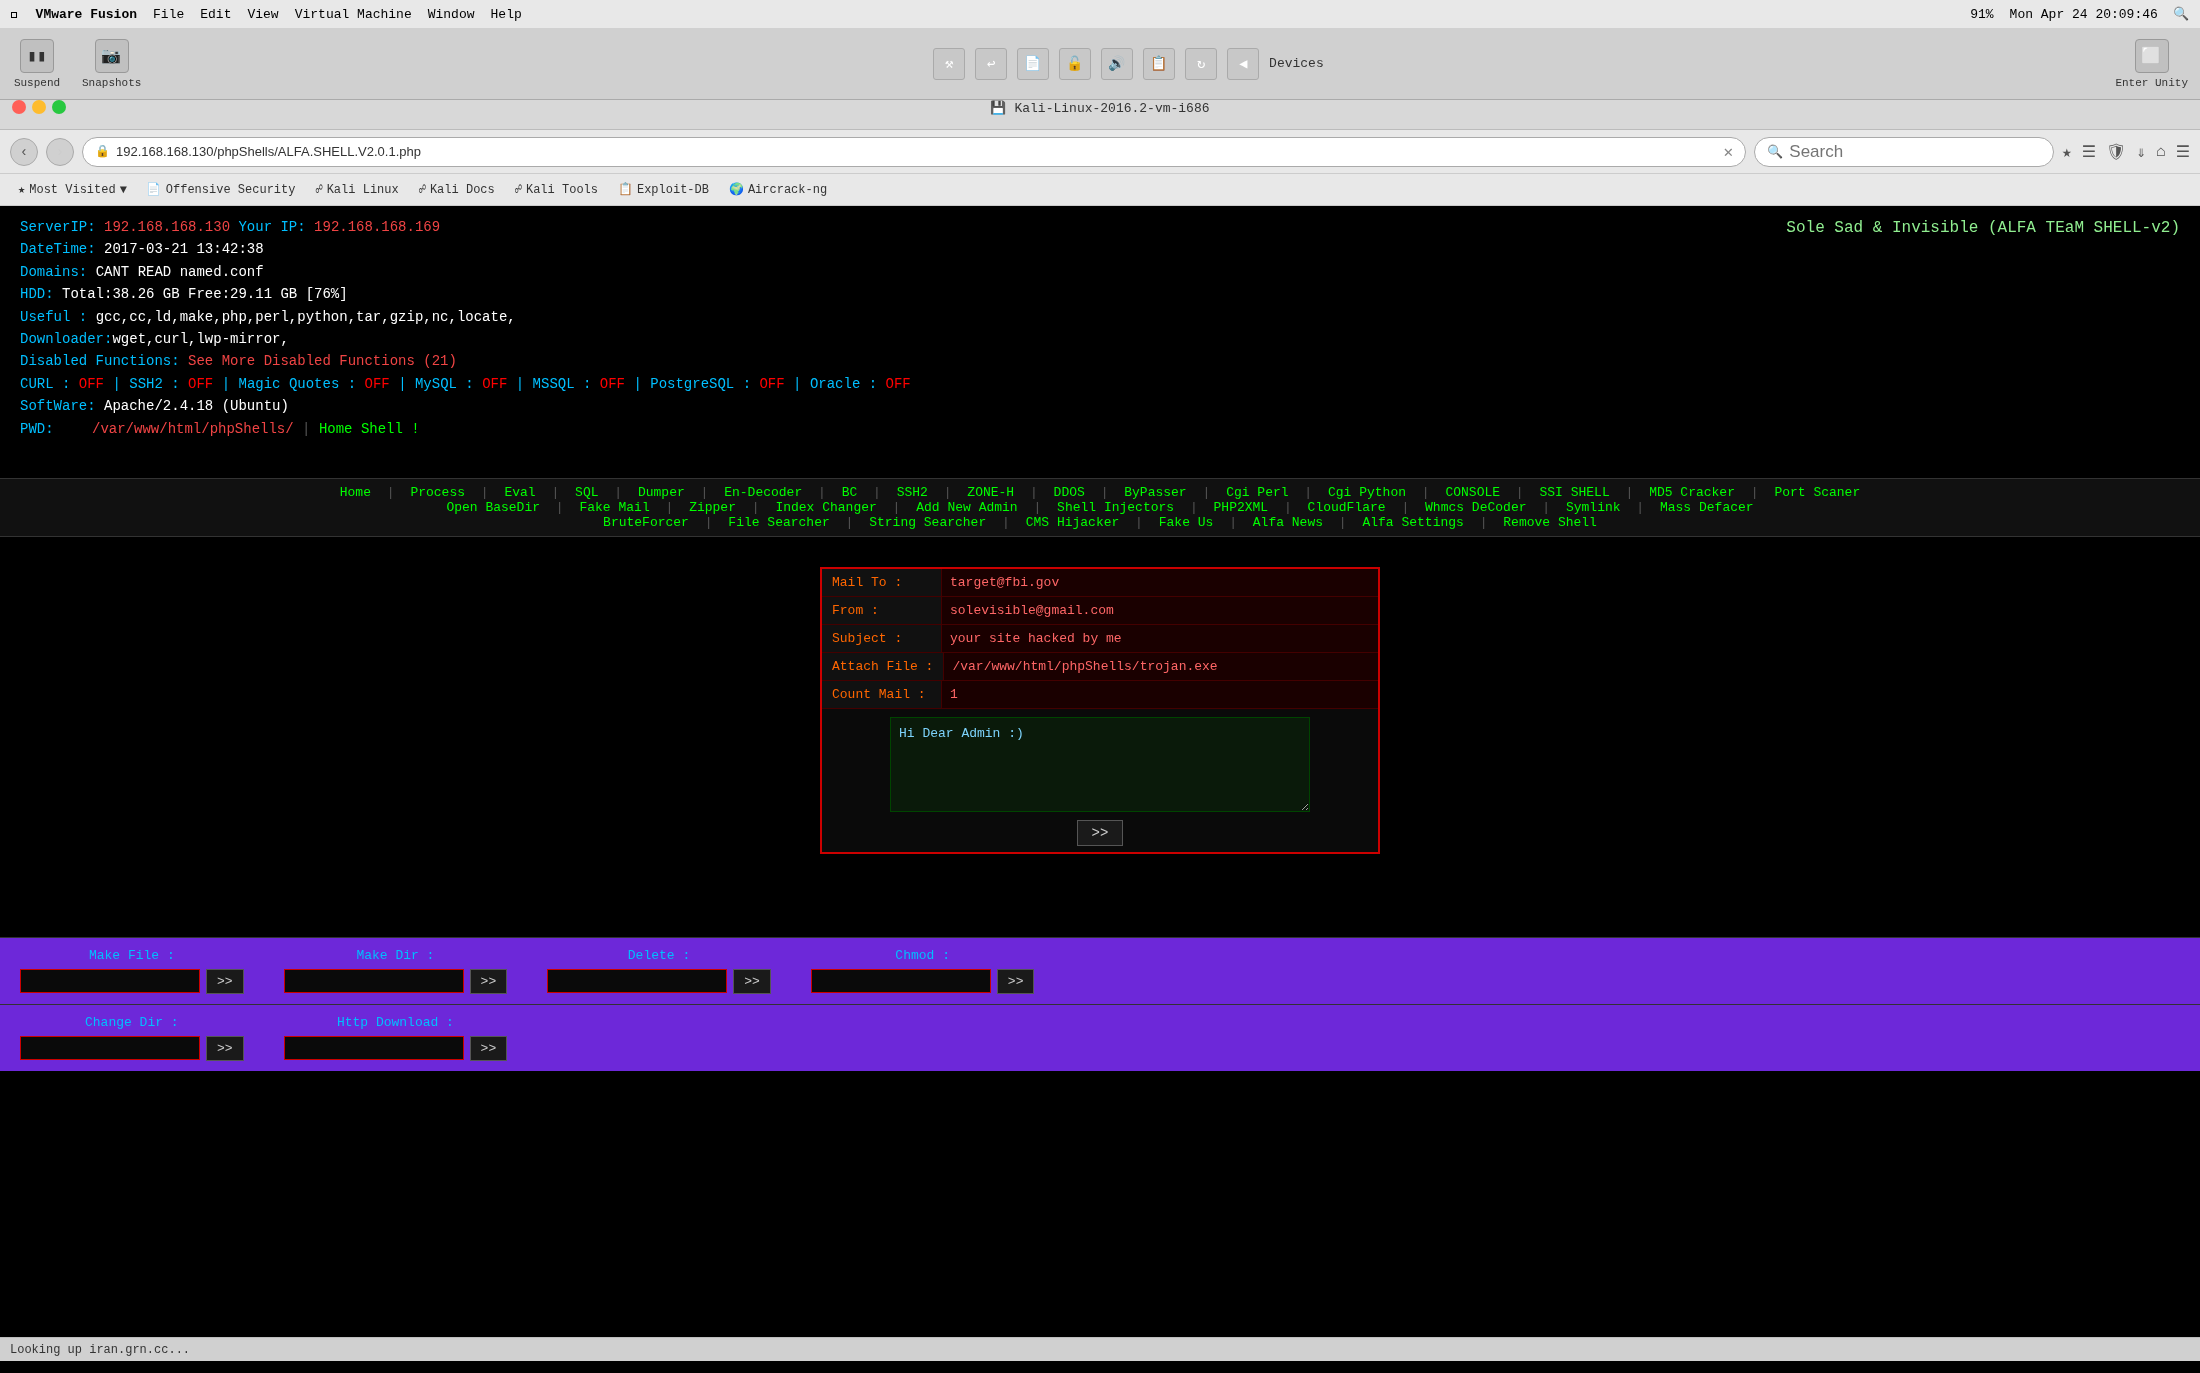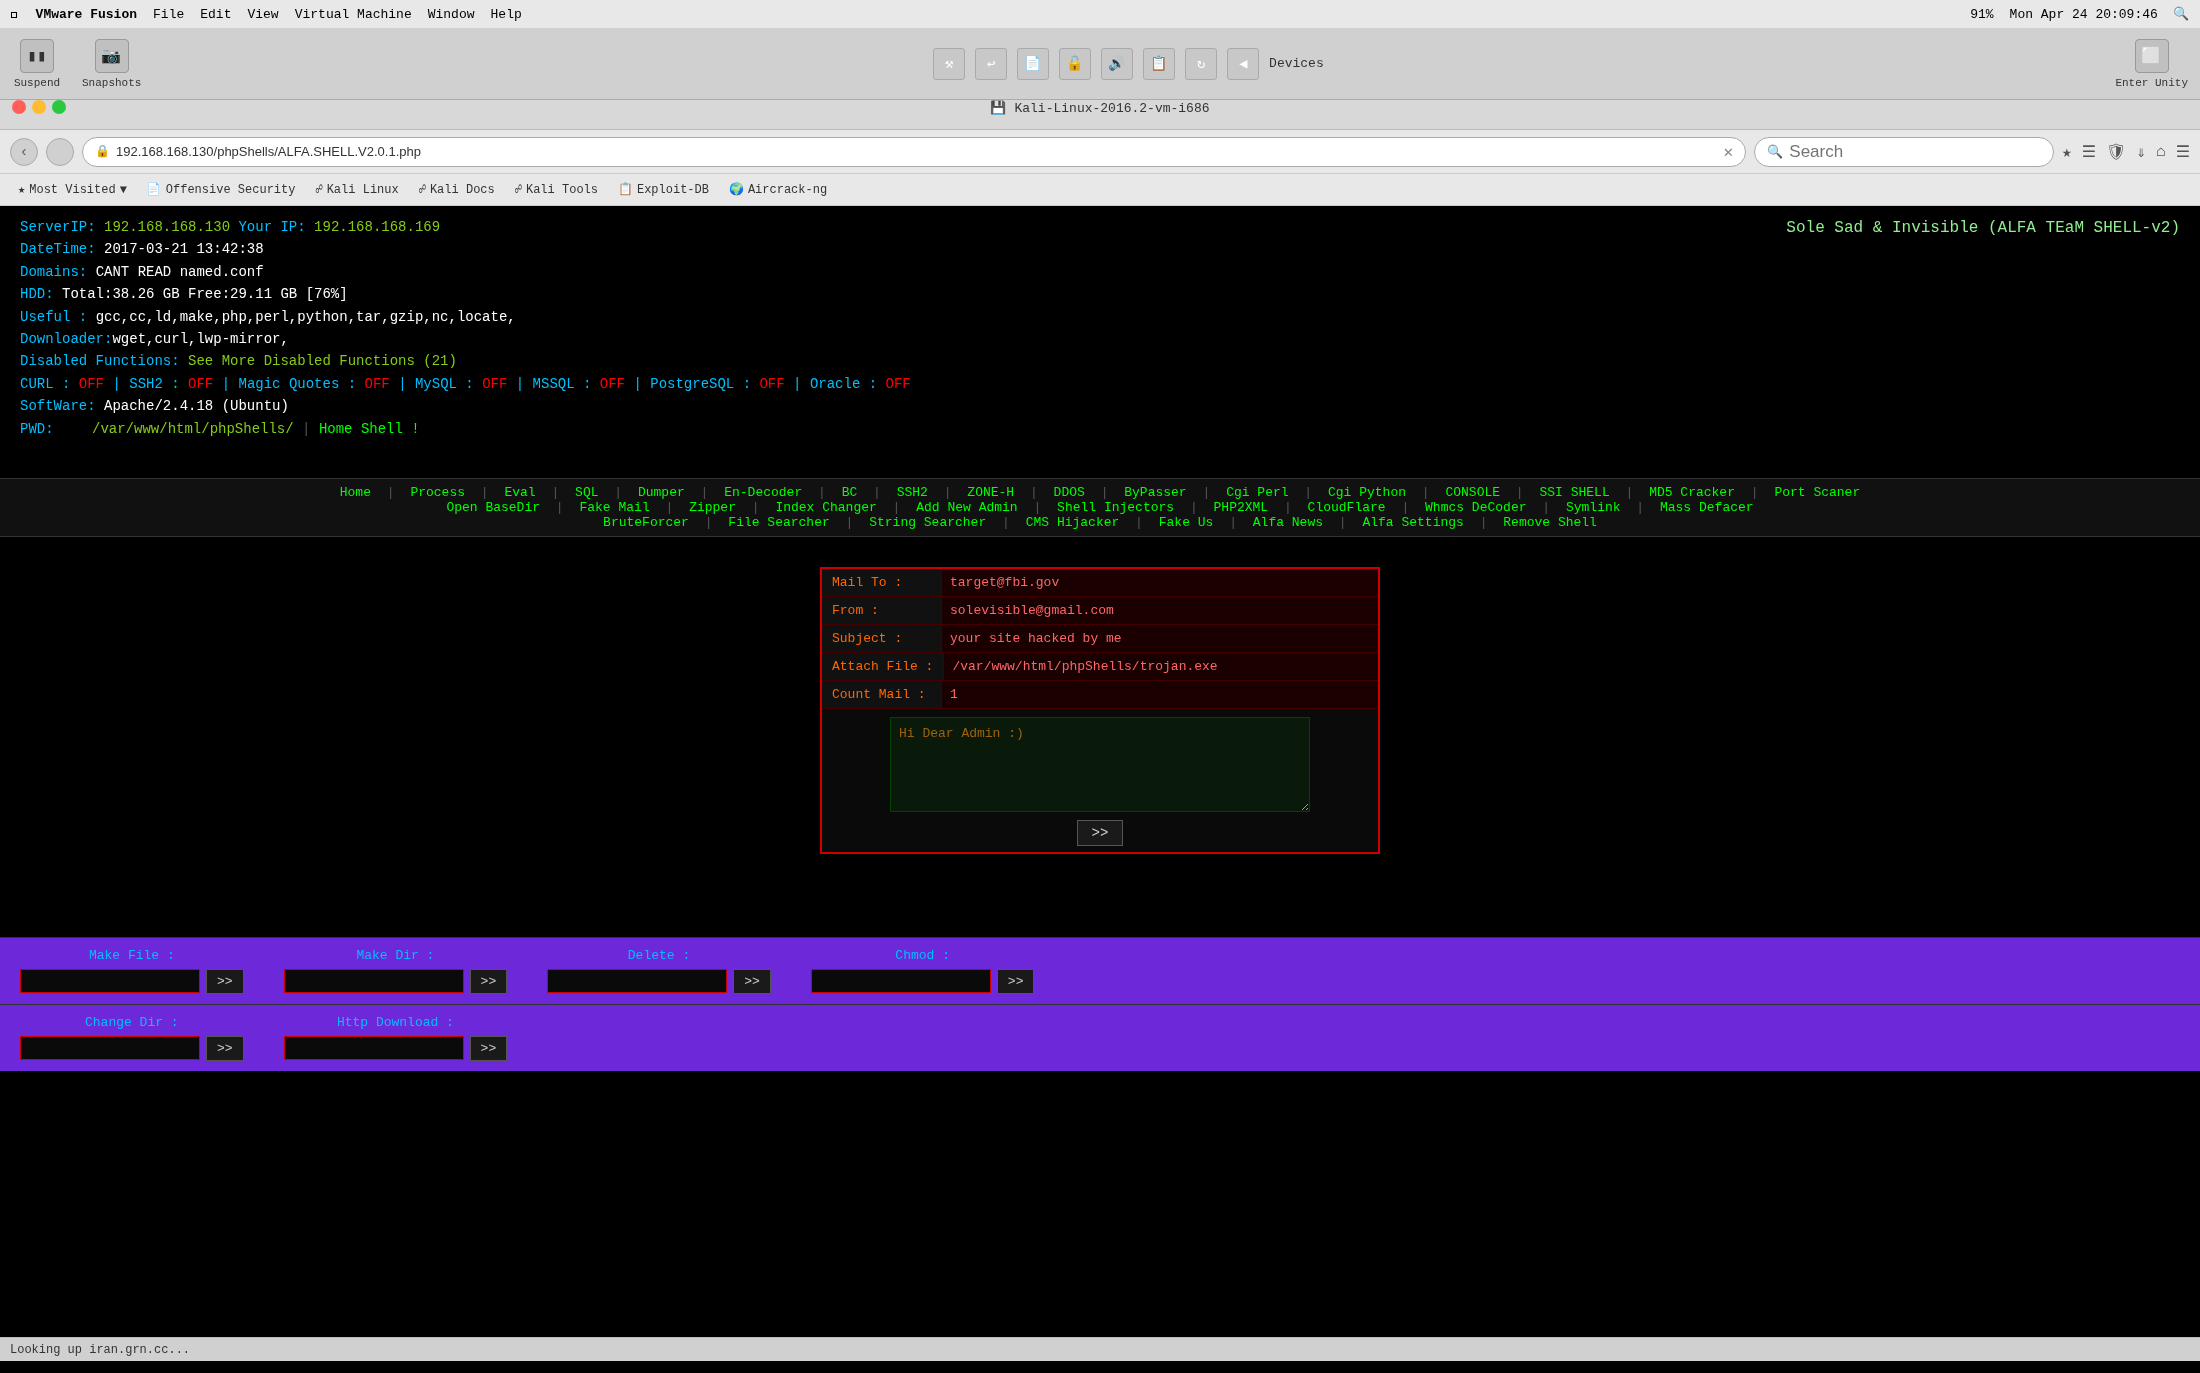--- a/index.html
+++ b/index.html
@@ -180,21 +180,21 @@
       background: #000;
       color: #00ff00;
       padding: 10px 20px;
       font-family: 'Courier New', monospace;
       font-size: 14px;
       line-height: 1.6;
     }
     .shell-content .label { color: #00bfff; }
     .shell-content .value { color: #ffffff; }
     .shell-content .red { color: #ff0000; }
-    .shell-content .cyan { color: #84cc16; }
+    .shell-content .cyan { color: #ef4444; }
     .shell-content .green-bright { color: #00ff00; }
     .shell-right { float: right; color: #90ee90; font-size: 16px; }
 
     
     .shell-nav {
       background: #111;
       border-top: 1px solid #333;
       border-bottom: 1px solid #333;
       padding: 6px 0;
       text-align: center;
@@ -247,21 +247,21 @@
       padding: 6px 8px;
       font-family: 'Courier New', monospace;
       font-size: 13px;
     }
     .form-textarea {
       width: 420px;
       height: 95px;
       background: #0a1a0a;
       border: 1px solid #004400;
       outline: none;
-      color: #a16207;
+      color: #7dd3fc;
       padding: 8px;
       font-family: 'Courier New', monospace;
       font-size: 13px;
       resize: both;
       margin: 8px auto;
       display: block;
     }
     .send-btn {
       display: block;
       margin: 6px auto;

